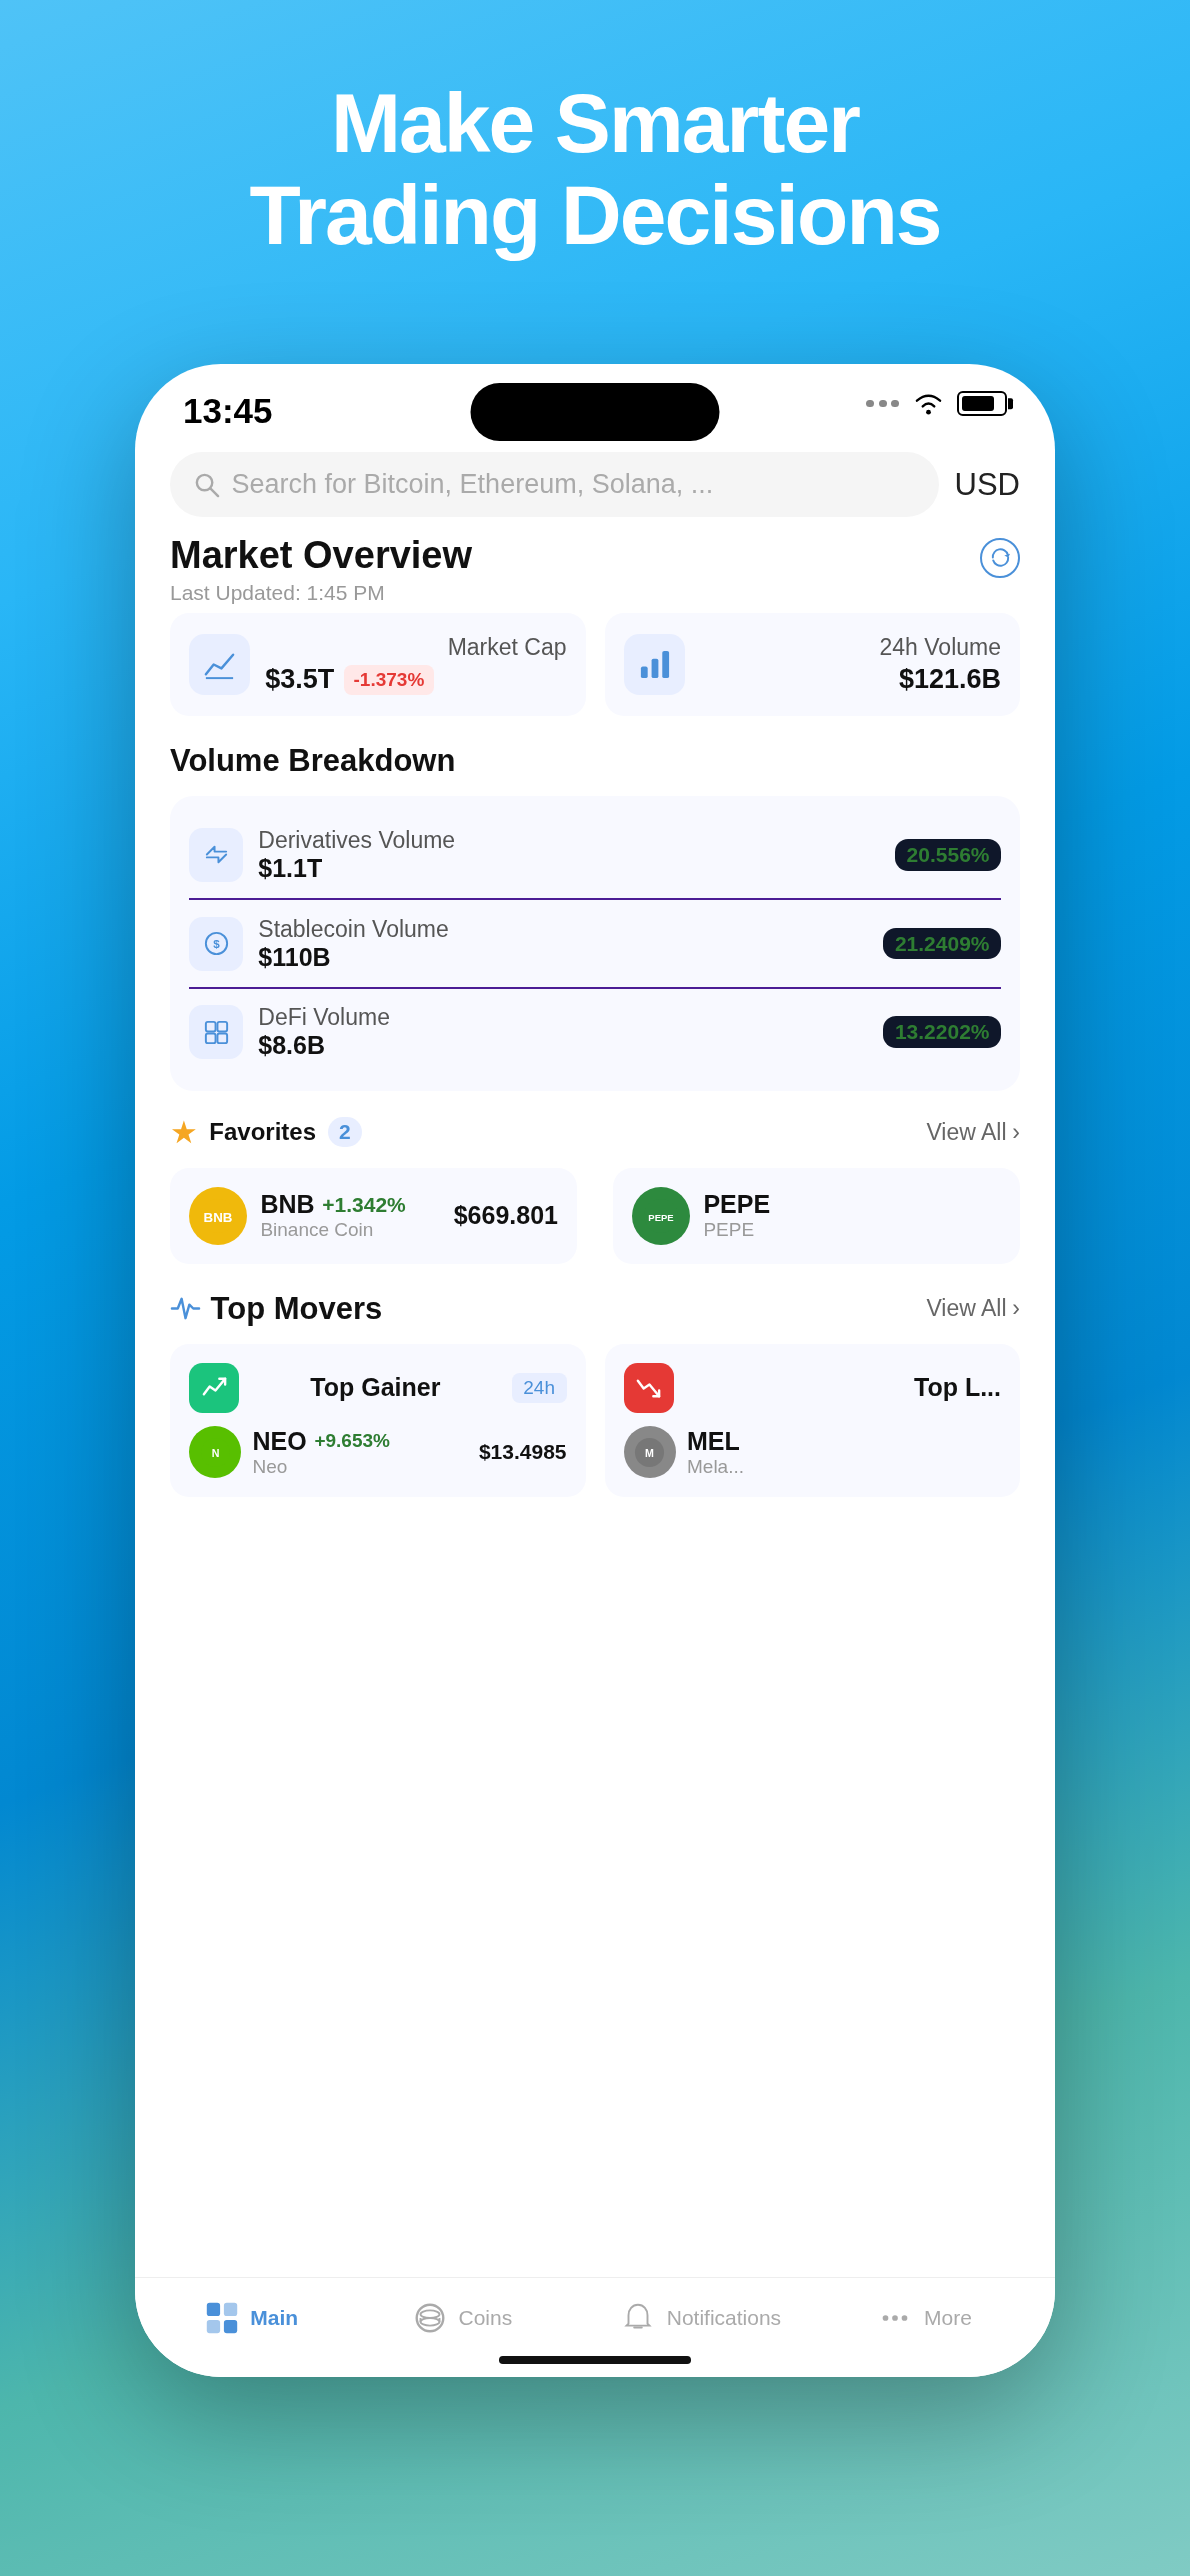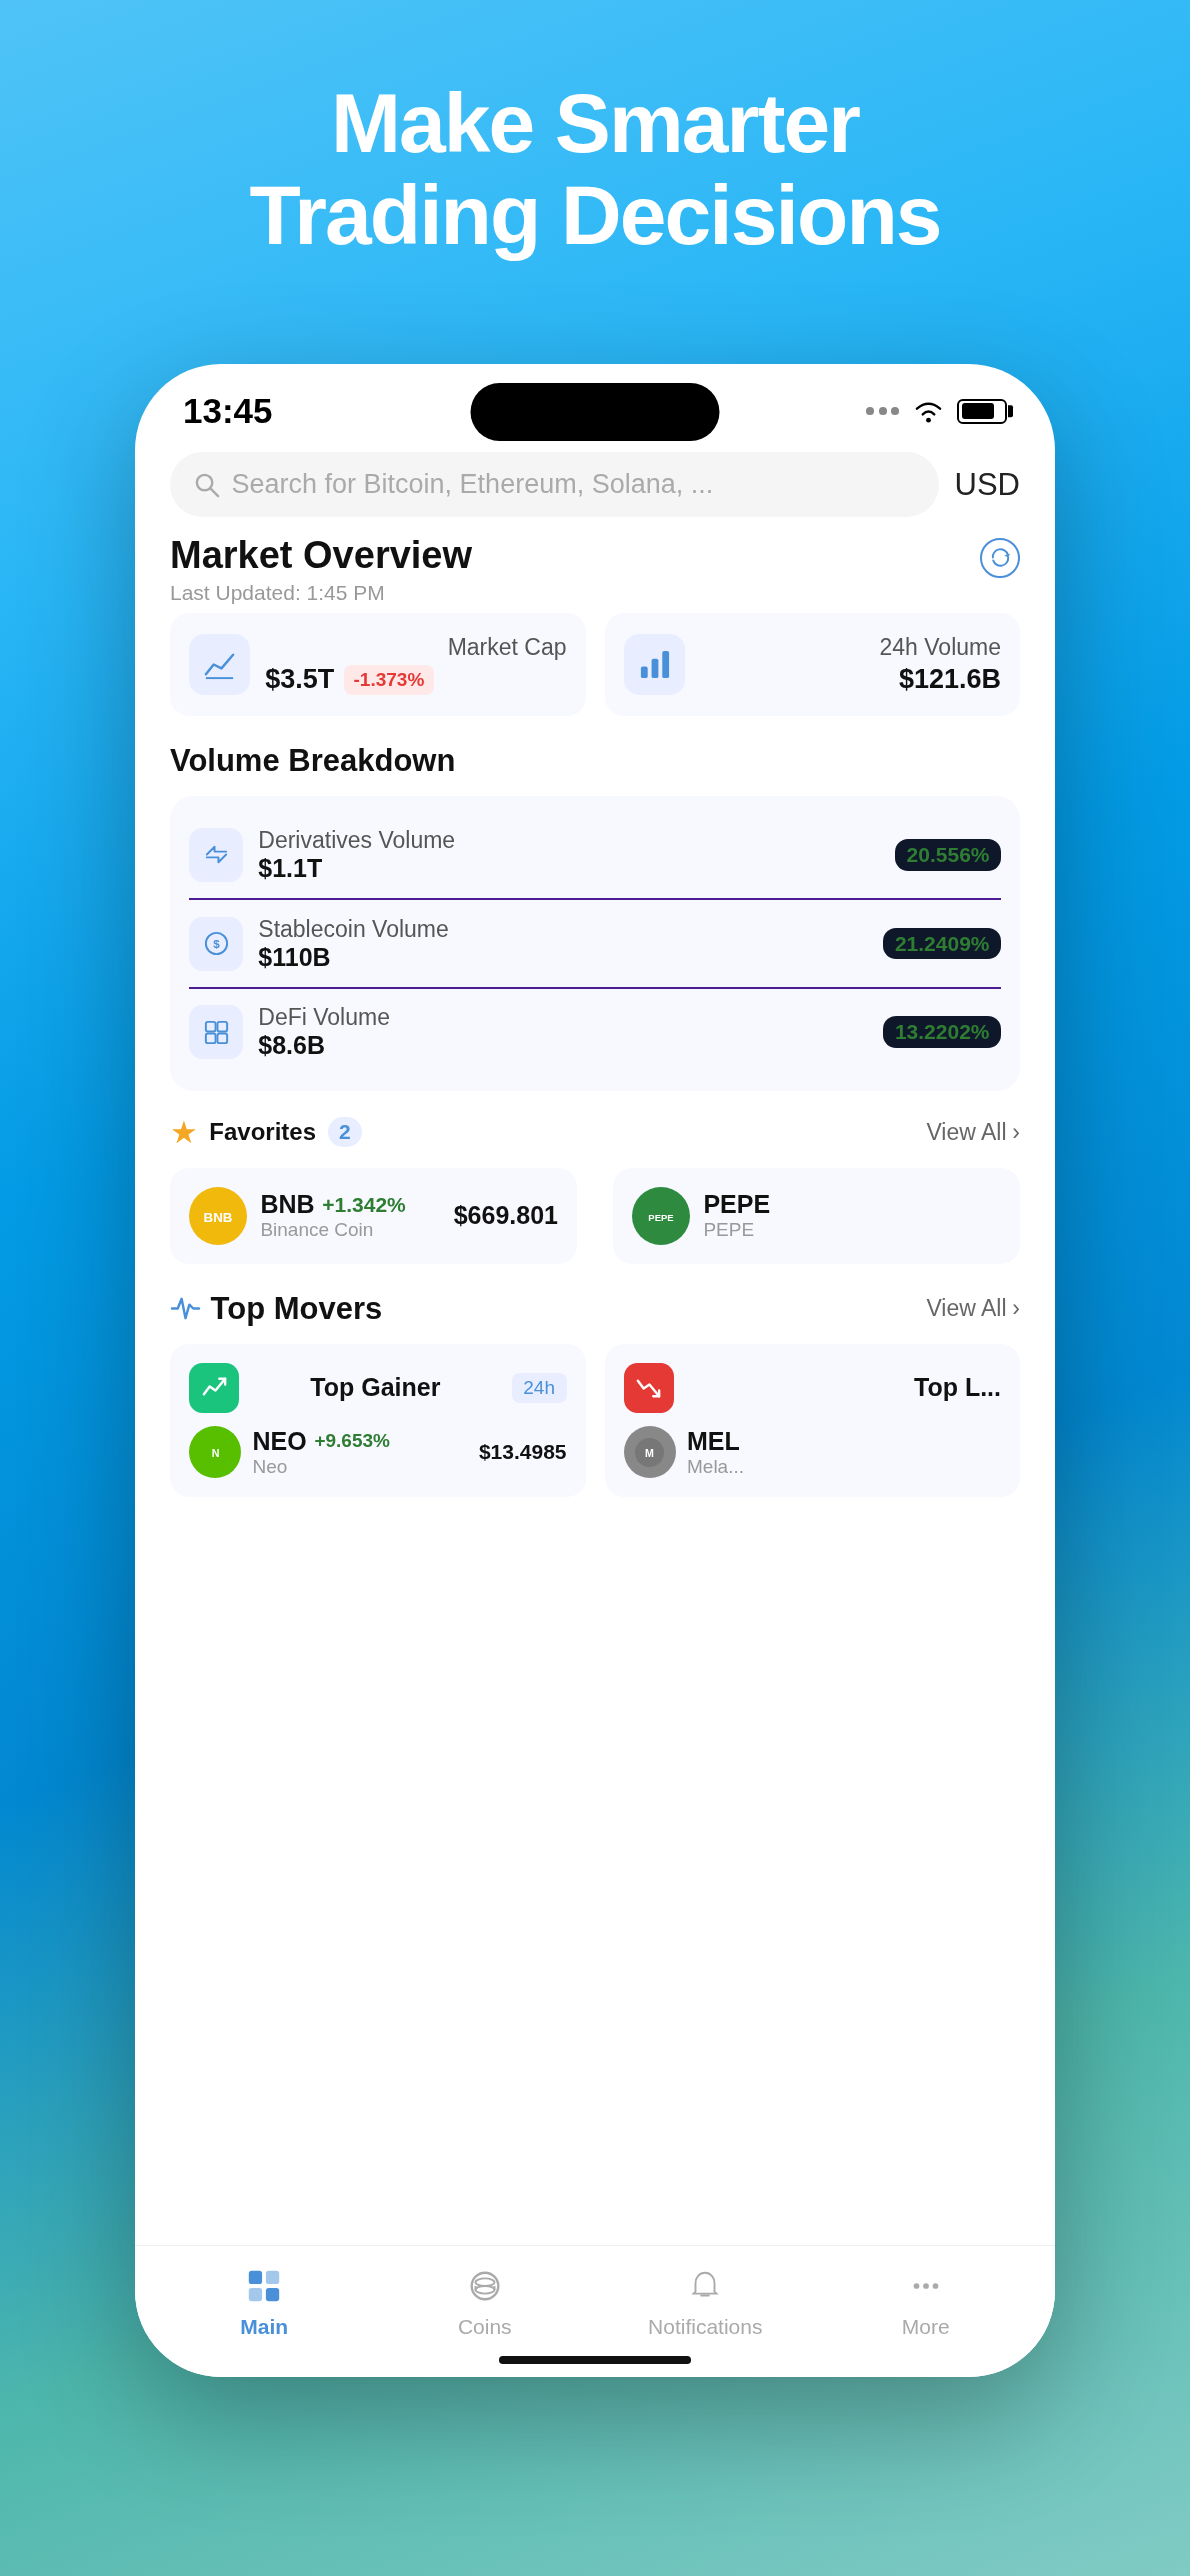--- a/index.html
+++ b/index.html
@@ -45,21 +45,21 @@
       background: white;
       border-radius: 86px;
       box-shadow: 0 38px 115px rgba(0,0,0,0.3);
       overflow: hidden;
       position: relative;
     }
 
     
     .status-bar {
       display: flex;
-      align-items: center;
+      align-items: flex-start;
       justify-content: space-between;
       padding: 27px 48px 9.6px;
       position: relative;
     }
 
     .status-time {
       font-size: 35px;
       font-weight: 600;
       color: #000;
     }
@@ -455,21 +455,20 @@
       background: white;
       border-top: 1px solid #eee;
       display: flex;
       align-items: center;
       justify-content: space-around;
       padding: 19px 19px 38px;
     }
 
     .nav-item {
       display: flex;
-      flex-direction: column;
       align-items: center;
       gap: 7.7px;
       min-width: 115px;
     }
 
     .nav-icon {
       width: 42px;
       height: 42px;
       display: flex;
       align-items: center;

